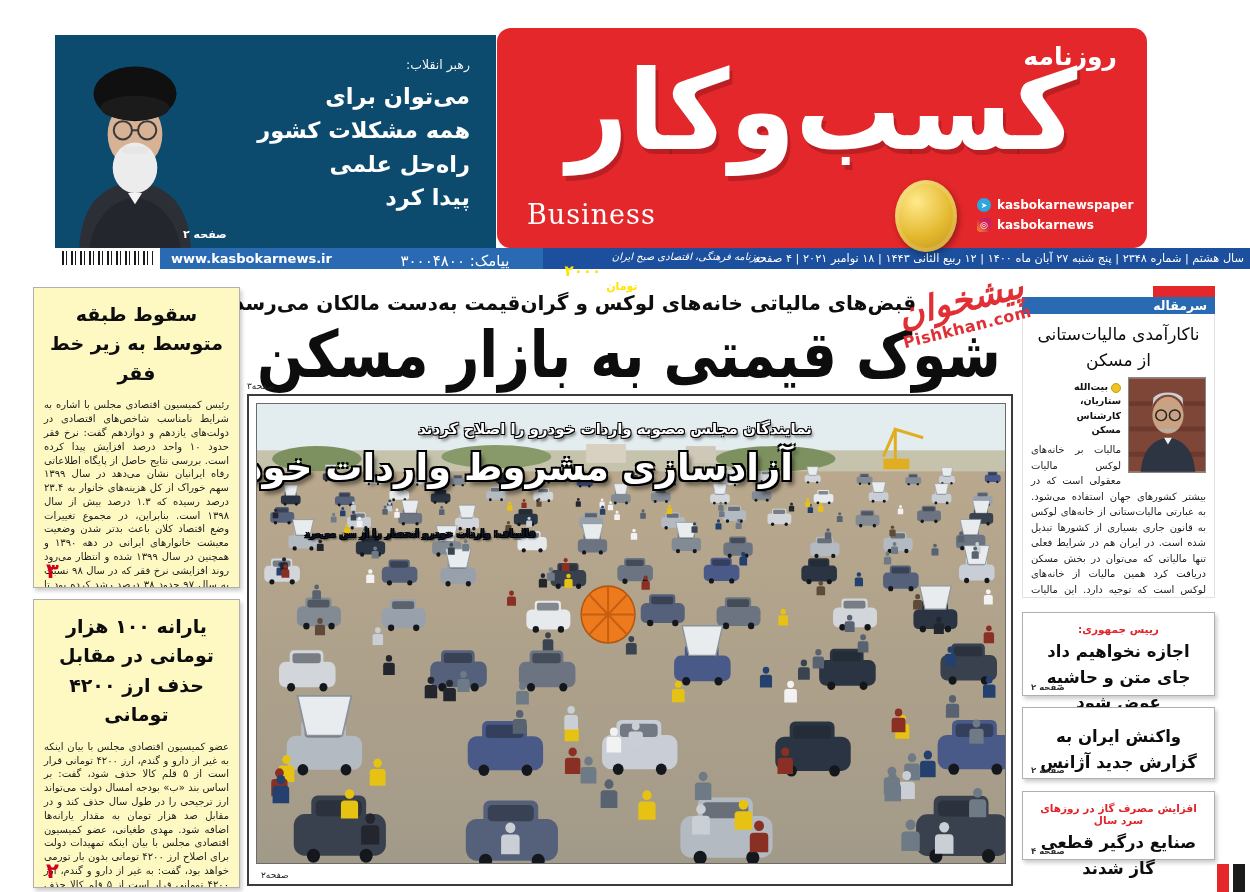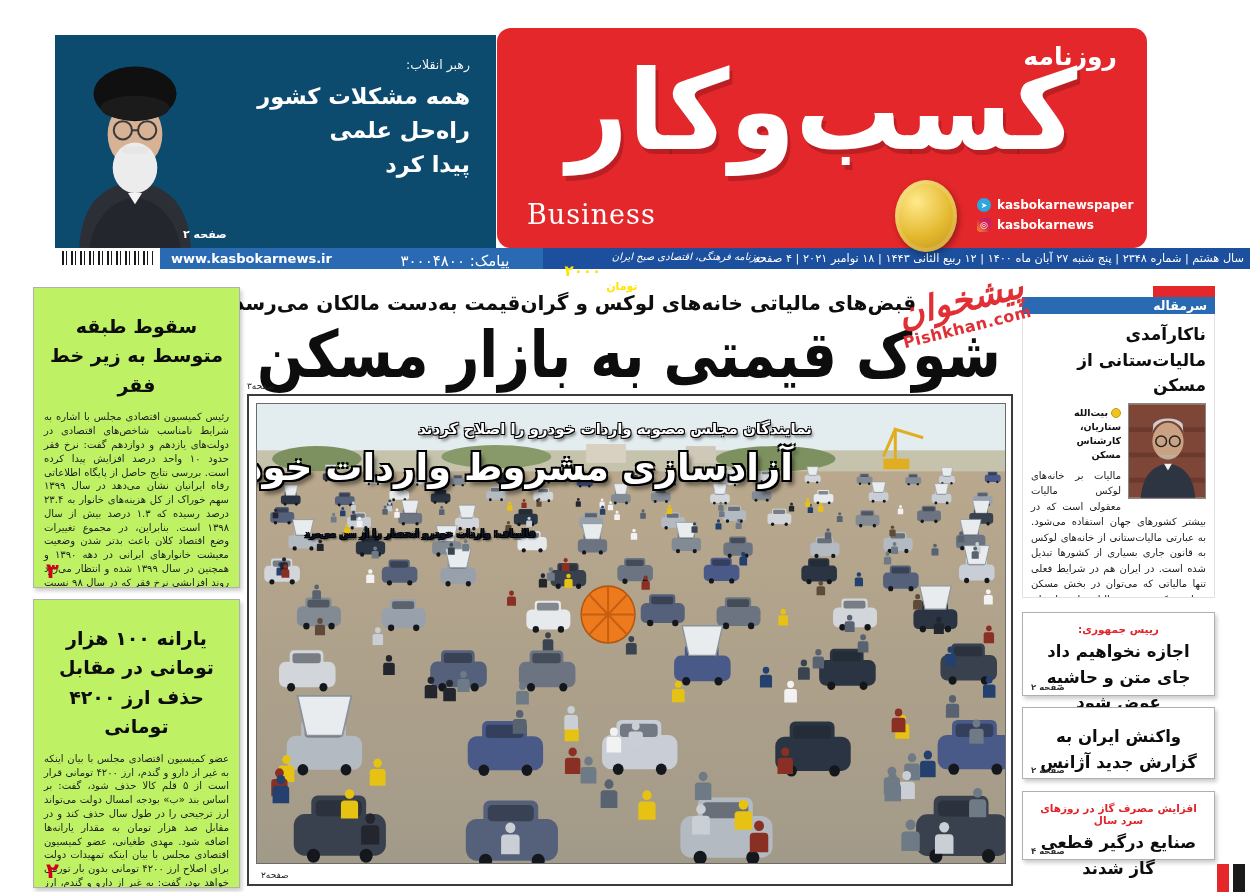--- a/index.html
+++ b/index.html
@@ -58,31 +58,31 @@
   .photo-inner{position:relative;width:100%;height:100%;border:1px solid #6b6b6b;overflow:hidden;background:#b7a78e;}
   .photo-inner svg{display:block;width:100%;height:100%;}
   .ph-kicker{position:absolute;top:16px;right:150px;width:480px;text-align:center;color:#fff;font-size:15px;font-weight:bold;z-index:4;
      text-shadow:1px 1px 0 #000,-1px -1px 0 #000,1px -1px 0 #000,-1px 1px 0 #000,2px 3px 3px rgba(0,0,0,.55);}
   .ph-title{position:absolute;top:42px;right:212px;width:526px;text-align:center;color:#fff;font-size:37px;font-weight:bold;z-index:4;white-space:nowrap;
      text-shadow:2px 2px 0 #000,-2px -2px 0 #000,2px -2px 0 #000,-2px 2px 0 #000,4px 5px 4px rgba(0,0,0,.5);}
   .ph-sub{position:absolute;top:124px;right:420px;width:330px;text-align:center;color:#0f172a;font-size:10px;font-weight:bold;z-index:4;white-space:nowrap;
      text-shadow:1px 1px 0 #000,-1px -1px 0 #000,1px -1px 0 #000,-1px 1px 0 #000,2px 2px 2px rgba(0,0,0,.6);}
   .photo-caption{position:absolute;left:12px;bottom:4px;font-size:9px;color:#222;}
   
-  .side-box{position:absolute;background:#bef264;border:1px solid #b0b0b0;box-shadow:2px 3px 4px rgba(0,0,0,.2);
-            box-sizing:border-box;padding:24px 10px;overflow:hidden;}
+  .side-box{position:absolute;background:#fef9c3;border:1px solid #b0b0b0;box-shadow:2px 3px 4px rgba(0,0,0,.2);
+            box-sizing:border-box;padding:12px 10px;overflow:hidden;}
   .sb-title{font-size:19px;font-weight:bold;text-align:center;line-height:1.55;color:#0d0d0d;}
   .sb-body{margin-top:10px;font-size:10px;line-height:1.38;text-align:justify;color:#1c1c1c;}
   .sb-num{position:absolute;left:12px;bottom:4px;color:#d0021b;font-size:21px;font-weight:bold;}
   .rc-bar{position:absolute;left:1022px;top:297px;width:193px;height:17px;background:#2a6ab2;}
   .rc-bar span{position:absolute;right:8px;top:1px;color:#fff;font-size:12.5px;font-weight:bold;}
   .rc-tab{position:absolute;left:1153px;top:286px;width:62px;height:11px;background:#e4272b;}
   .editorial{position:absolute;left:1022px;top:314px;width:193px;height:284px;box-sizing:border-box;
              padding:8px 8px 4px;border:1px solid #e2e2e2;border-top:none;overflow:hidden;}
-  .ed-title{font-size:17px;font-weight:bold;line-height:1.5;color:#0d0d0d;}
+  .ed-title{font-size:17px;font-weight:normal;text-align:center;line-height:1.5;color:#0d0d0d;}
   .ed-portrait{float:right;width:76px;height:94px;margin:4px 0 4px 7px;border:1px solid #888;}
   .ed-byline{margin-top:7px;font-size:9.5px;font-weight:bold;color:#111;line-height:1.5;margin-left:36px;}
   .ed-dot{display:inline-block;width:8px;height:8px;border-radius:50%;background:#f0c420;border:1px solid #c49b10;vertical-align:middle;margin-left:3px;}
   .ed-body{margin-top:5px;font-size:10px;line-height:1.55;text-align:justify;color:#1c1c1c;}
   .rc-box{position:absolute;left:1022px;width:193px;background:#fff;border:1px solid #b0b0b0;
           box-shadow:2px 3px 4px rgba(0,0,0,.2);box-sizing:border-box;padding:10px 8px 0;}
   .rc-kicker{color:#e0252a;font-size:10.5px;font-weight:bold;text-align:center;margin-bottom:4px;min-height:4px;}
   .rc-title{font-size:16.5px;font-weight:bold;text-align:center;line-height:1.55;color:#0d0d0d;}
   .rc-page{position:absolute;left:8px;bottom:3px;font-size:8.5px;font-weight:bold;color:#333;}
   .corner-bars .red{position:absolute;left:1217px;top:864px;width:12px;height:28px;background:#e4272b;}
@@ -103,20 +103,21 @@
       <rect x="62" y="100" width="26" height="7" rx="3" fill="#e6e6e6"></rect>
       <circle cx="63" cy="84" r="9" fill="none" stroke="#3a3a3a" stroke-width="2"></circle>
       <circle cx="87" cy="84" r="9" fill="none" stroke="#3a3a3a" stroke-width="2"></circle>
       <line x1="72" y1="84" x2="78" y2="84" stroke="#3a3a3a" stroke-width="2"></line>
       <path d="M30,200 C35,168 55,152 75,150 C95,152 115,168 120,200 Z" fill="#23262c"></path>
       <path d="M68,146 l7,11 l7,-11 z" fill="#f4f4f4"></path>
     </svg>
     <div class="leader-text rtl">
       <div class="leader-kicker">رهبر انقلاب:</div>
       <div class="leader-quote">
+        <span style="display:block">می‌توان برای</span>
         <span style="display:block">همه مشکلات کشور</span>
         <span style="display:block">راه‌حل علمی</span>
         <span style="display:block">پیدا کرد</span>
       </div>
     </div>
     <div class="leader-page rtl">صفحه ۲</div>
   </div>
 
   <div class="logo-block">
     <div class="logo-roozname rtl">روزنامه</div>

